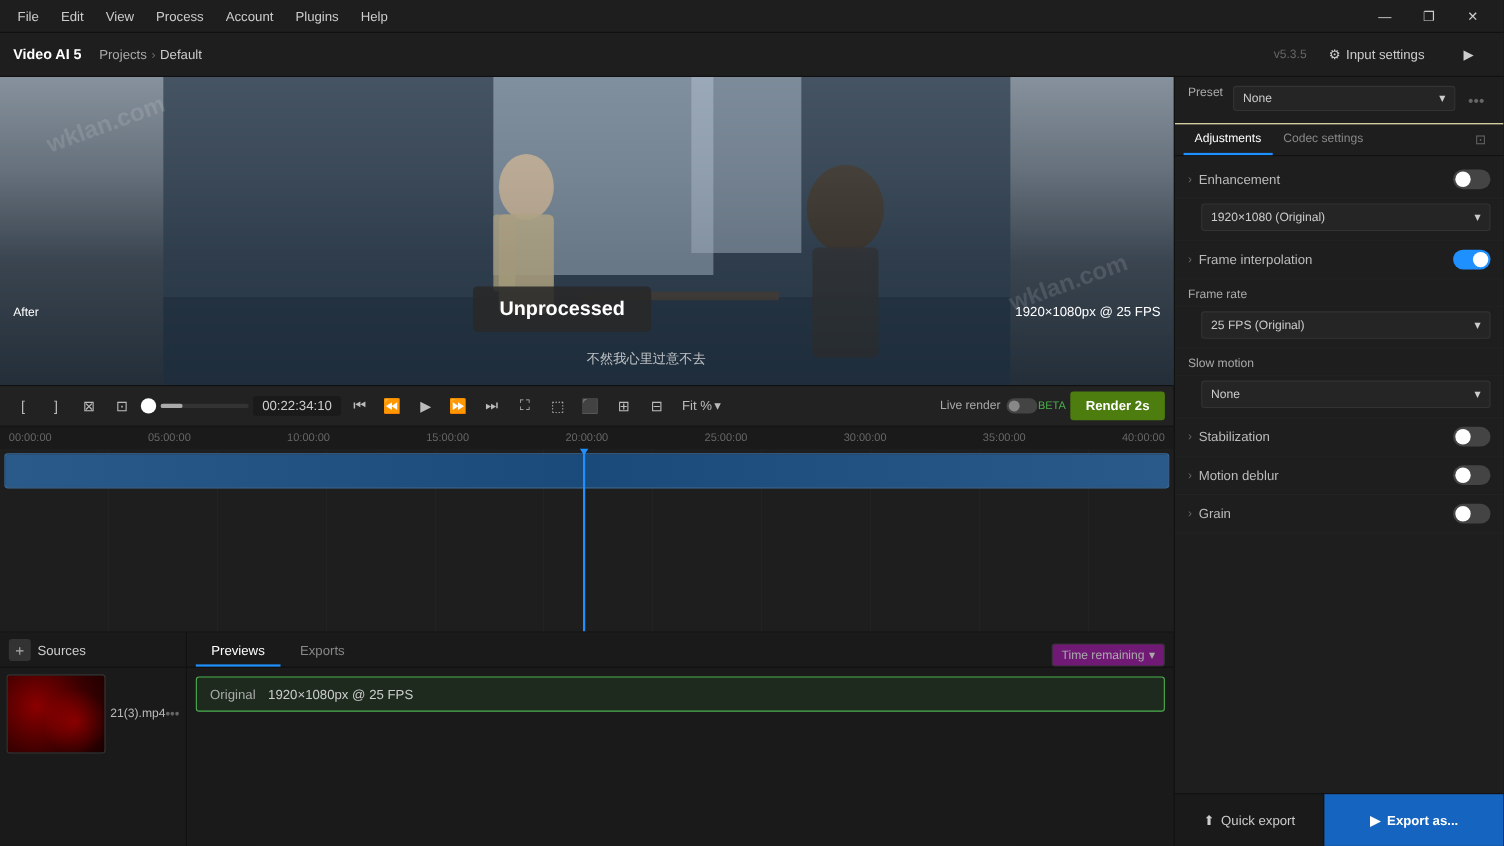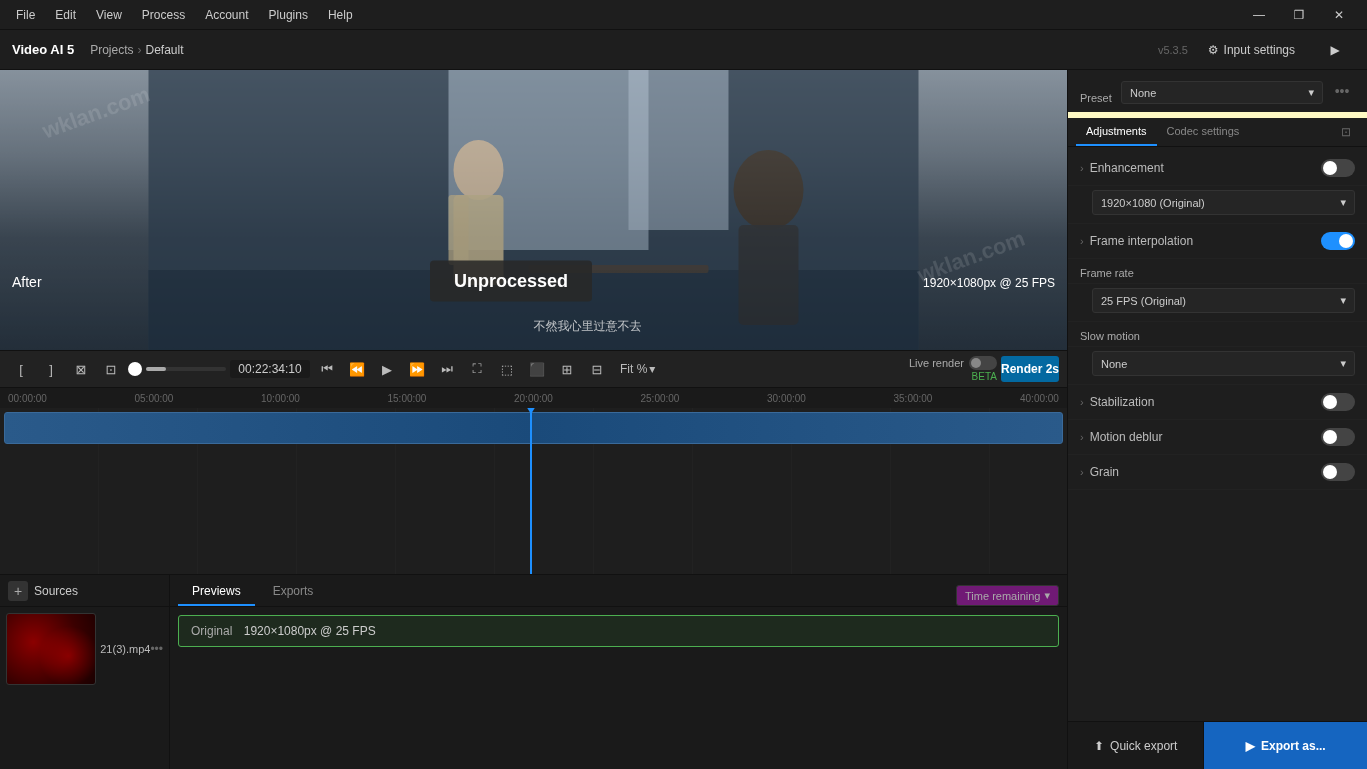--- a/index.html
+++ b/index.html
@@ -150,21 +150,21 @@
       font-weight: bold;
       padding: 10px 24px;
       border-radius: 4px;
       z-index: 10;
     }
     .after-label {
       position: absolute;
       left: 12px;
       bottom: 60px;
       color: #fff;
-      font-size: 14px;
+      font-size: 11px;
       text-align: right;
     }
     .resolution-label {
       position: absolute;
       right: 12px;
       bottom: 60px;
       color: #fff;
       font-size: 12px;
     }
     .watermark {
@@ -224,22 +224,22 @@
       align-items: center;
       gap: 2px;
       color: #bbb;
       cursor: pointer;
       padding: 2px 6px;
       margin-left: auto;
       font-size: 12px;
     }
     .live-render-area {
       display: flex;
-      flex-direction: column;
-      align-items: flex-end;
+      flex-direction: row;
+      align-items: center;
       gap: 1px;
       margin-left: auto;
     }
     .live-render-row {
       display: flex;
       align-items: center;
       gap: 5px;
       color: #aaa;
       font-size: 11px;
     }
@@ -254,24 +254,24 @@
     .toggle-sm .knob {
       width: 10px; height: 10px;
       background: #888;
       border-radius: 50%;
       position: absolute;
       top: 2px;
       left: 2px;
       transition: left 0.2s;
     }
     .render-btn {
-      background: #0369a1;
+      background: #4d7c0f;
       color: #fff;
       border: none;
-      padding: 6px 0;
+      padding: 6px 14px;
       border-radius: 3px;
       cursor: pointer;
       font-size: 12px;
       font-weight: bold;
     }
 
     
     #timeline-area {
       flex: 1;
       background: #1e1e1e;
@@ -467,23 +467,23 @@
       border-left: 1px solid #111;
       display: flex;
       flex-direction: column;
       overflow-y: auto;
       flex-shrink: 0;
     }
 
     
     .right-top {
       padding: 8px 12px;
-      border-bottom: 6px solid #fef9c3;
-      display: flex;
-      align-items: flex-end;
+      border-bottom: 1px solid #fef9c3;
+      display: flex;
+      align-items: flex-start;
       gap: 6px;
     }
     .preset-label { color: #aaa; font-size: 11px; min-width: 35px; }
     .preset-dropdown {
       flex: 1;
       background: #252525;
       border: 1px solid #333;
       border-radius: 3px;
       padding: 4px 8px;
       color: #ccc;

